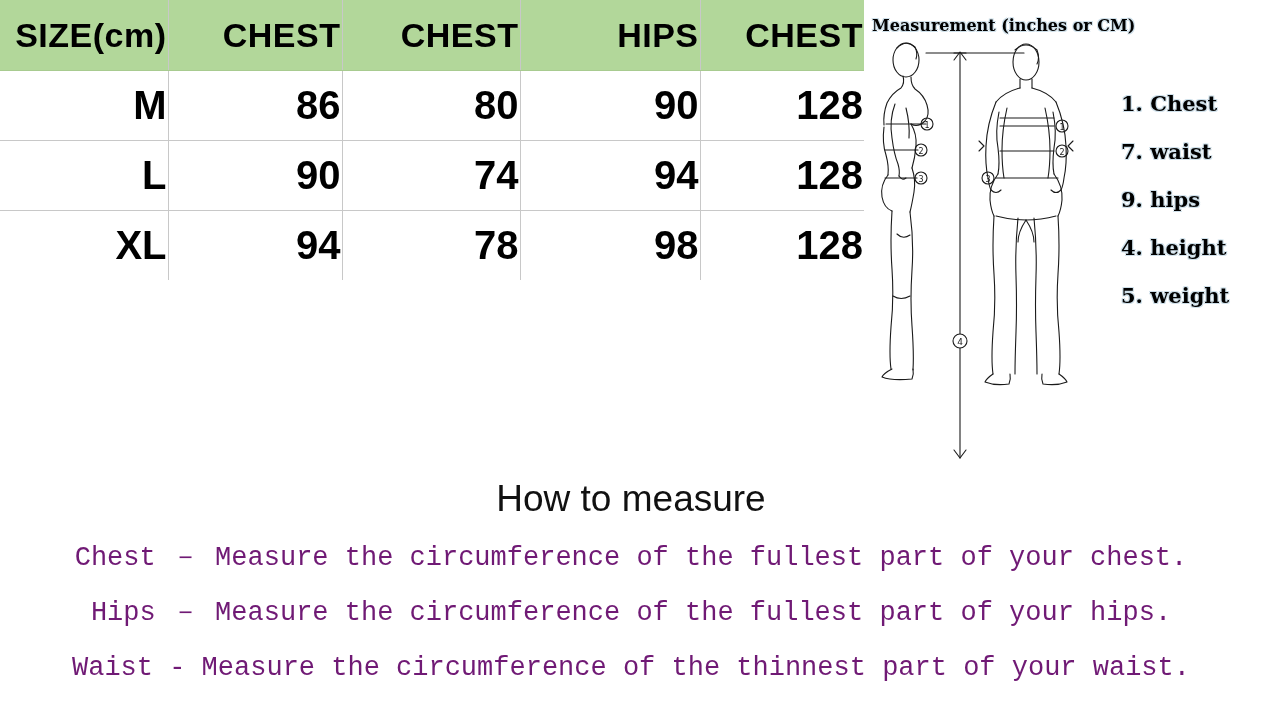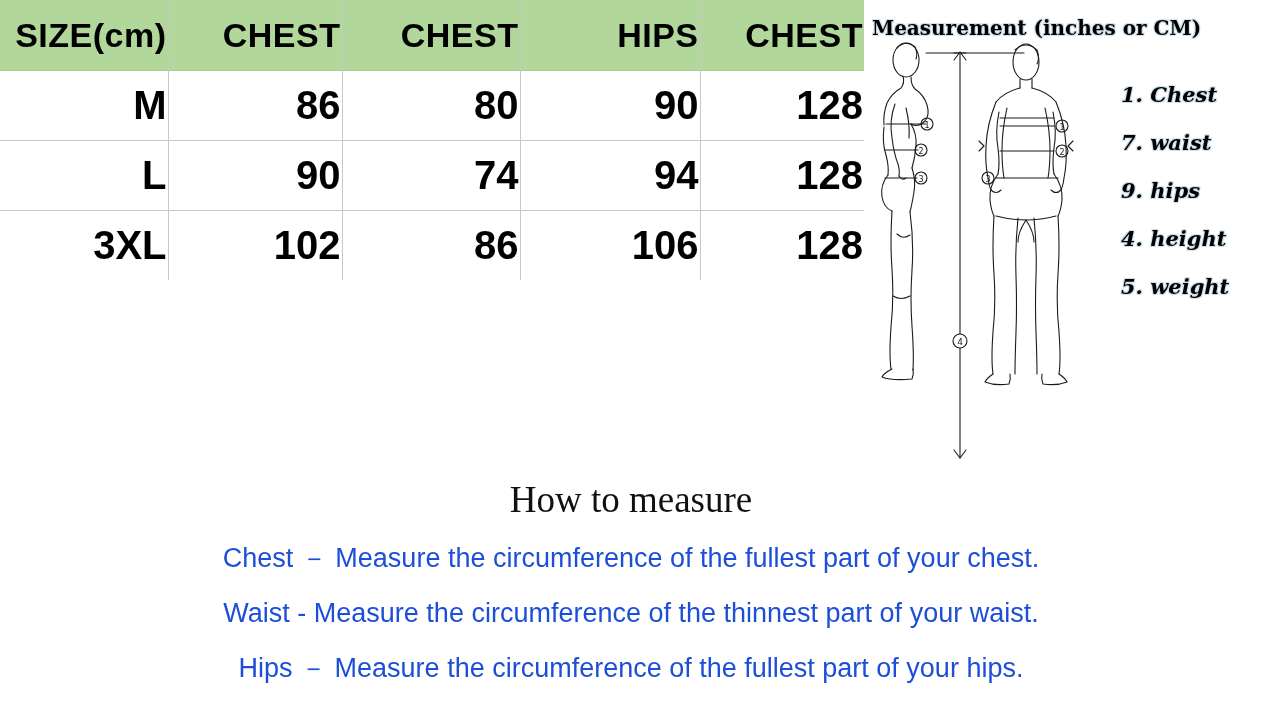--- a/index.html
+++ b/index.html
@@ -65,72 +65,71 @@
     width: 396px;
     height: 478px;
   }
   .diagram-title {
     position: absolute;
     left: 6px;
     top: 16px;
     width: 320px;
     font-family: "DejaVu Serif", serif;
     font-weight: bold;
-    font-size: 20px;
+    font-size: 16px;
     color: #000;
     text-shadow: 1px 1px 0 #cfe0ea, -1px -1px 0 #cfe0ea, 1px -1px 0 #cfe0ea, -1px 1px 0 #cfe0ea;
     white-space: nowrap;
   }
   .figures {
     position: absolute;
     left: 0;
     top: 38px;
     width: 256px;
     height: 438px;
   }
   .legend {
     position: absolute;
     left: 255px;
-    top: 84px;
+    top: 93px;
     width: 140px;
-    font-style: italic;
   }
   .legend-item {
     font-family: "DejaVu Serif", serif;
     font-weight: bold;
     font-size: 21px;
     line-height: 1;
     margin-bottom: 27px;
     color: #000;
     text-shadow: 1px 1px 0 #cfe0ea, -1px -1px 0 #cfe0ea, 1px -1px 0 #cfe0ea, -1px 1px 0 #cfe0ea;
     white-space: nowrap;
   }
 
   
   .howto-title {
     position: absolute;
     left: 0;
     top: 478px;
     width: 1262px;
     text-align: center;
-    font-family: Liberation Serif, serif;
+    font-family: Liberation Sans, sans-serif;
     font-size: 37px;
     color: #111;
   }
   .howto-lines {
     position: absolute;
     left: 0;
     top: 545px;
     width: 1262px;
   }
   .howto-line {
     text-align: center;
-    font-family: Liberation Sans, sans-serif;
+    font-family: Liberation Mono, monospace;
     font-size: 27px;
-    color: #1d4ed8;
+    color: #701a75;
     line-height: 1;
     margin-bottom: 28px;
     white-space: nowrap;
   }
 </style>
 </head>
 <body>
 
 <table class="size-table">
   <colgroup>
@@ -158,24 +157,24 @@
       <td>128</td>
     </tr>
     <tr>
       <td>L</td>
       <td>90</td>
       <td>74</td>
       <td>94</td>
       <td>128</td>
     </tr>
     <tr>
-      <td>3XL</td>
-      <td>102</td>
-      <td>86</td>
-      <td>106</td>
+      <td>XL</td>
+      <td>94</td>
+      <td>78</td>
+      <td>98</td>
       <td>128</td>
     </tr>
   </tbody>
 </table>
 
 <div class="diagram-panel">
 
   <div class="diagram-title">Measurement (inches or CM)</div>
 
   <div class="figures">
@@ -286,15 +285,15 @@
     <div class="legend-item">7. waist</div>
     <div class="legend-item">9. hips</div>
     <div class="legend-item">4. height</div>
     <div class="legend-item">5. weight</div>
   </div>
 </div>
 
 <div class="howto-title">How to measure</div>
 <div class="howto-lines">
   <div class="howto-line">Chest － Measure the circumference of the fullest part of your chest.</div>
+  <div class="howto-line">Hips － Measure the circumference of the fullest part of your hips.</div>
   <div class="howto-line">Waist - Measure the circumference of the thinnest part of your waist.</div>
-  <div class="howto-line">Hips － Measure the circumference of the fullest part of your hips.</div>
 </div>
 
 </body></html>

